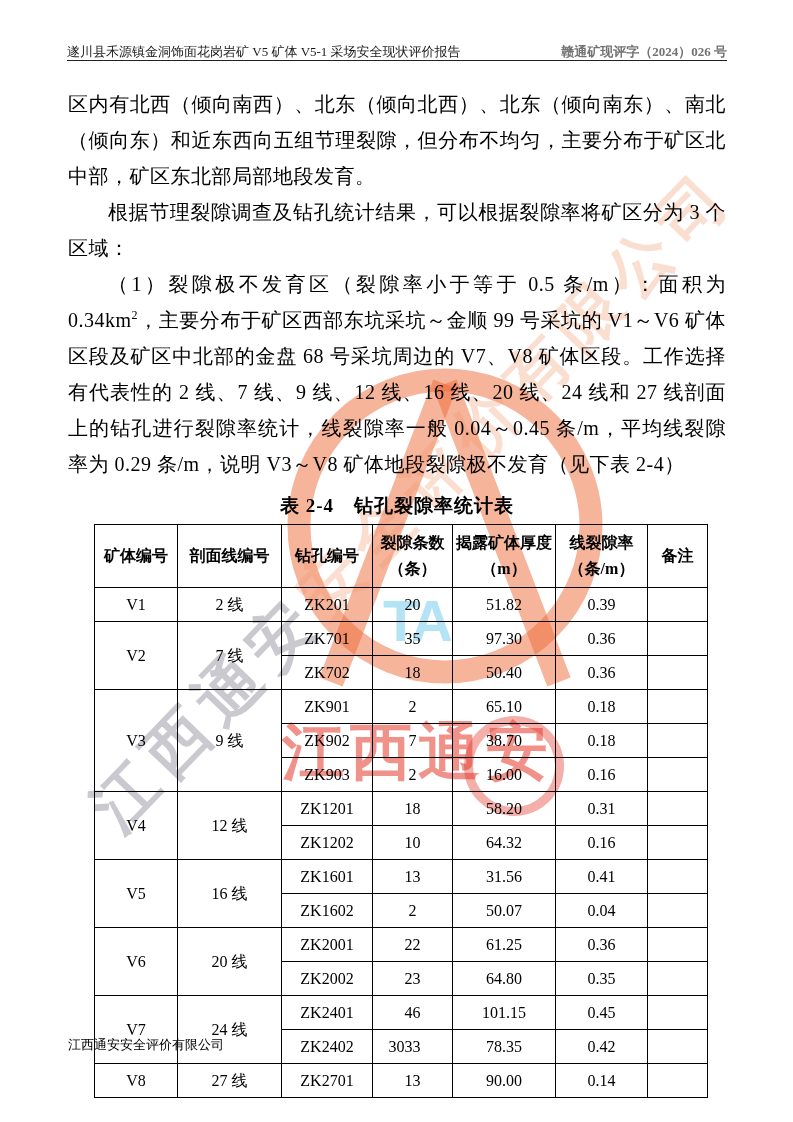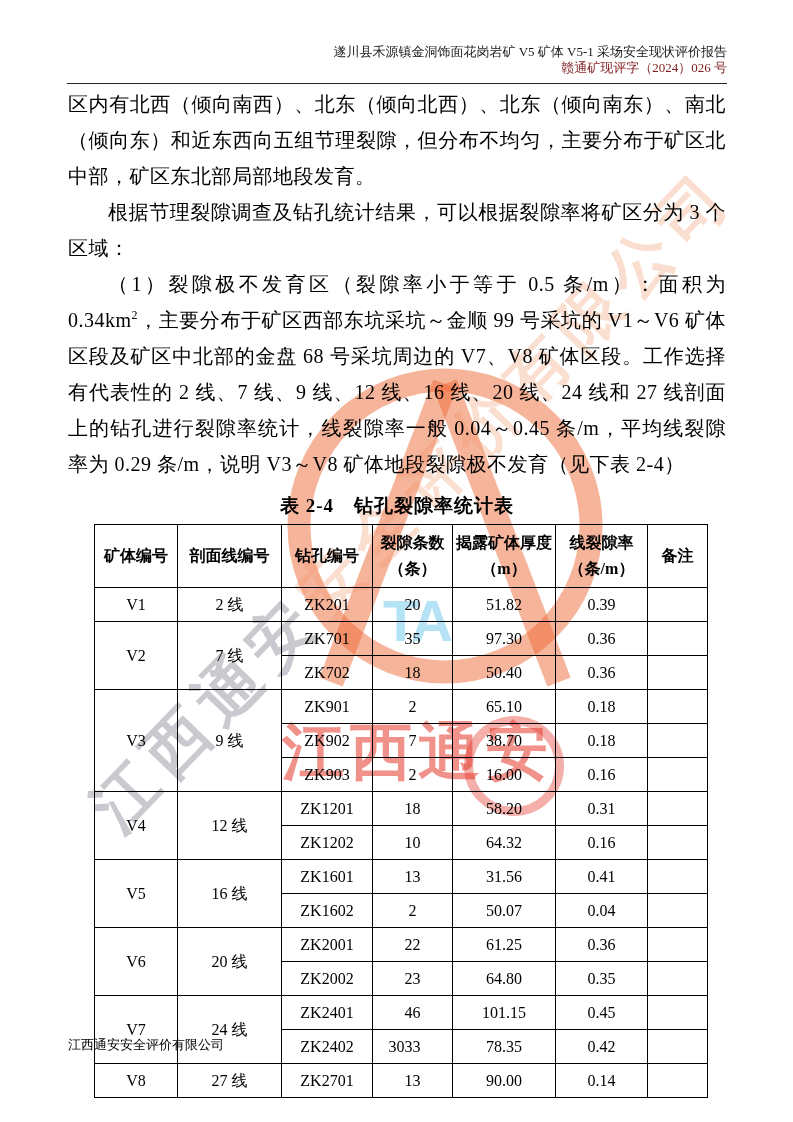--- a/index.html
+++ b/index.html
@@ -4,24 +4,24 @@
 <style>
   html,body{margin:0;padding:0;background:#9a9a9a;}
   .page{
     position:relative;width:793px;height:1122px;margin:0 auto;background:#ffffff;
     font-family:"Liberation Serif","DejaVu Serif",serif;color:#000;overflow:hidden;
   }
   
   .header{
     position:absolute;top:44px;left:67px;width:660px;
     display:flex;justify-content:space-between;align-items:flex-end;
-    border-bottom:1.5px solid #222;padding-bottom:7px;font-size:13px;line-height:16px;flex-direction:column;
+    border-bottom:1.5px solid #222;font-size:13px;line-height:16px;
   }
   .header .h-left{font-weight:normal;color:#1a1a1a;}
-  .header .h-right{font-weight:normal;color:#7f1d1d;white-space:nowrap;}
+  .header .h-right{font-weight:bold;color:#737373;white-space:nowrap;}
   
   .watermarks{position:absolute;inset:0;z-index:0;pointer-events:none;}
   .wm-logo{position:absolute;left:283px;top:364px;overflow:visible;}
   .wm-ta{
     position:absolute;left:383px;top:583px;
     font-family:"Liberation Sans","DejaVu Sans",sans-serif;font-weight:bold;
     font-size:58px;line-height:76px;letter-spacing:-3px;color:rgba(116,204,236,0.55);
   }
   .wm-red{
     position:absolute;left:282px;top:718px;font-weight:bold;white-space:nowrap;

